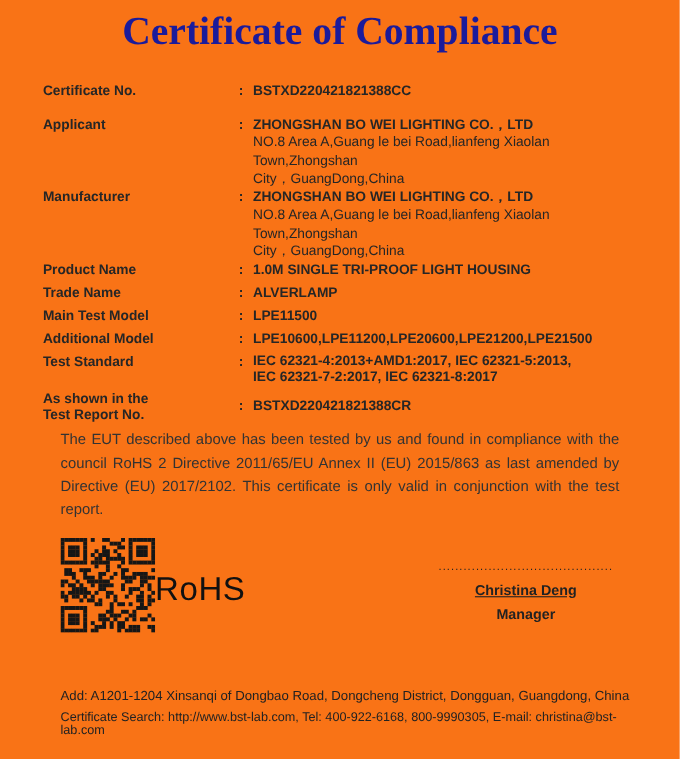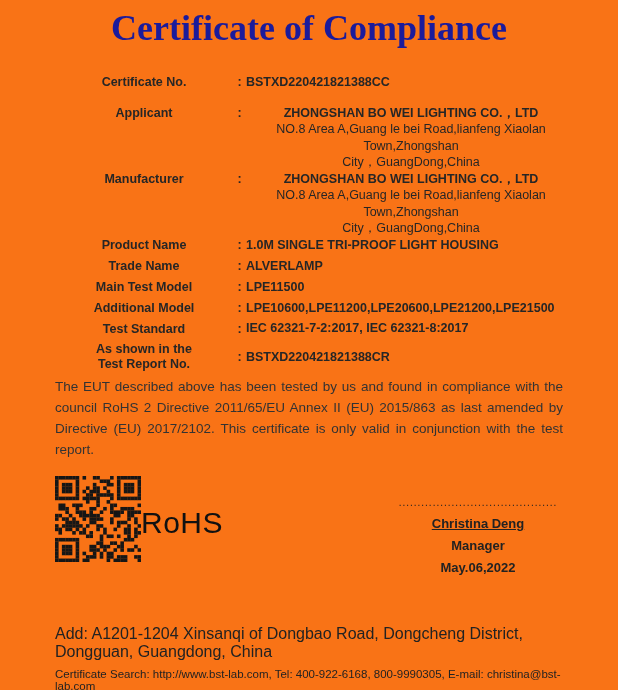--- a/index.html
+++ b/index.html
@@ -13,21 +13,21 @@
   }
   .title{
     padding-top:6px;
     text-align:center;
     font-family:"Liberation Serif", serif;
     font-weight:bold;
     font-size:36px;
     line-height:44px;
     color:#1b1b9b;
   }
-  .fields{padding:24px 0 0 55px;text-align:center;}
+  .fields{padding:24px 0 0 39px;}
   .row{display:flex;font-size:12.5px;line-height:16.5px;color:#262626;}
   .row .label{width:178px;flex-shrink:0;font-weight:bold;}
   .row .colon{width:13px;flex-shrink:0;font-weight:bold;}
   .row .value{font-weight:bold;max-width:330px;}
   .row .addr{font-weight:normal;}
   .row-cert{margin-bottom:14px;}
   .row-simple{margin-bottom:4.5px;}
   .row-std{margin-top:2px;}
   .row-std .value div{line-height:14.5px;}
   .row-report{margin-top:5px;align-items:center;}
@@ -47,21 +47,21 @@
     font-size:30px;font-weight:normal;color:#111;
     letter-spacing:0.5px;
   }
   .sig{width:170px;flex-shrink:0;text-align:center;padding-top:22px;}
   .sig .dots{font-size:10px;line-height:10px;letter-spacing:1px;color:#222;white-space:nowrap;overflow:hidden;}
   .sig .name{margin-top:8px;font-size:13px;font-weight:bold;color:#222;text-decoration:underline;}
   .sig .role{margin-top:7px;font-size:13px;font-weight:bold;color:#222;}
   .sig .date{margin-top:7px;font-size:13px;font-weight:bold;color:#222;}
   .footer{position:absolute;left:55px;right:30px;top:616px;}
   .footer .company{font-size:15px;font-weight:bold;color:#111;}
-  .footer .addr{margin-top:9px;font-size:16px;color:#222;}
+  .footer .addr{margin-top:9px;font-size:12px;color:#222;}
   .footer .search{margin-top:7px;font-size:11.5px;color:#222;}
 </style>
 </head>
 <body>
 
 <div class="page">
 
   <div class="title" style="color: rgb(27, 27, 155);">Certificate of Compliance</div>
 
   <div class="fields">
@@ -113,20 +113,21 @@
     <div class="row row-simple">
       <div class="label">Additional Model</div>
       <div class="colon">:</div>
       <div class="value">LPE10600,LPE11200,LPE20600,LPE21200,LPE21500</div>
     </div>
 
     <div class="row row-std">
       <div class="label">Test Standard</div>
       <div class="colon">:</div>
       <div class="value">
+        <div>IEC 62321-4:2013+AMD1:2017, IEC 62321-5:2013,</div>
         <div>IEC 62321-7-2:2017, IEC 62321-8:2017</div>
       </div>
     </div>
 
     <div class="row row-report">
       <div class="label">
         <div>As shown in the</div>
         <div>Test Report No.</div>
       </div>
       <div class="colon">:</div>
@@ -438,21 +439,20 @@
           <rect x="65.36" y="82.56" width="3.59" height="3.59"></rect>
           <rect x="68.80" y="82.56" width="3.59" height="3.59"></rect>
           <rect x="82.56" y="82.56" width="3.59" height="3.59"></rect>
         </g>
     </svg>
     <div class="rohs">RoHS</div>
     <div class="sig">
       <div class="dots">..........................................</div>
       <div class="name">Christina Deng</div>
       <div class="role">Manager</div>
-      <div class="date">May.06,2022</div>
     </div>
   </div>
 
   <div class="footer">
     <div class="addr">Add: A1201-1204 Xinsanqi of Dongbao Road, Dongcheng District, Dongguan, Guangdong, China</div>
     <div class="search">
       <span>Certificate Search:</span>
       <span>http://www.bst-lab.com, Tel: 400-922-6168, 800-9990305, E-mail: christina@bst-lab.com</span>
     </div>
   </div>

